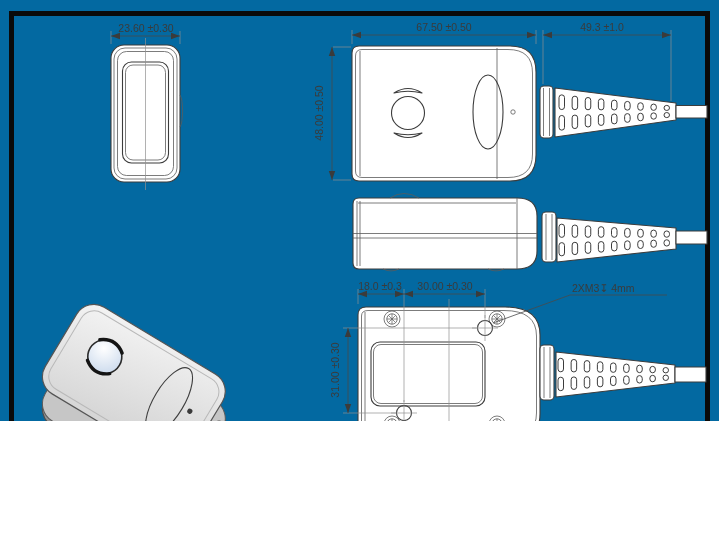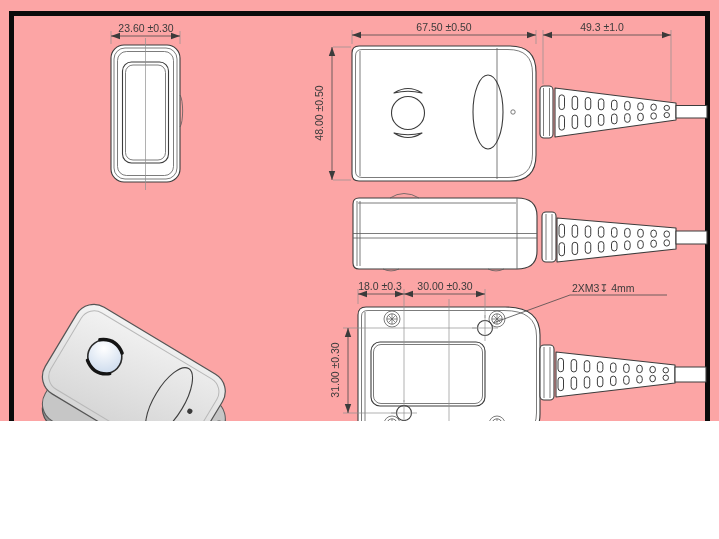--- a/index.html
+++ b/index.html
@@ -1,16 +1,16 @@
 <!DOCTYPE html>
 <html><head>
 <meta charset="utf-8">
 <style>
   html,body{margin:0;padding:0;background:#ffffff;}
-  #canvas{position:relative;width:719px;height:421px;background:#fca5a5;overflow:hidden;
+  #canvas{position:relative;width:719px;height:421px;background:#0369a1;overflow:hidden;
           font-family:"Liberation Sans",sans-serif;}
   .ln  {fill:none;stroke:#3c3c3c;stroke-width:1.1;stroke-linejoin:round;stroke-linecap:round;}
   .ln2 {fill:none;stroke:#5a5a5a;stroke-width:0.8;stroke-linejoin:round;}
   .thin{fill:none;stroke:#8f8f8f;stroke-width:0.7;}
   .dim {fill:none;stroke:#4a4a4a;stroke-width:0.8;}
   .dimtxt{font:10.5px "Liberation Sans",sans-serif;fill:#3b3b3b;}
   .ah  {fill:#3b3b3b;stroke:none;}
   .wf  {fill:#ffffff;}
   .slot{fill:#ffffff;stroke:#3c3c3c;stroke-width:1;}
   .rib {stroke:#6e6e6e;stroke-width:2.4;stroke-linecap:round;}

